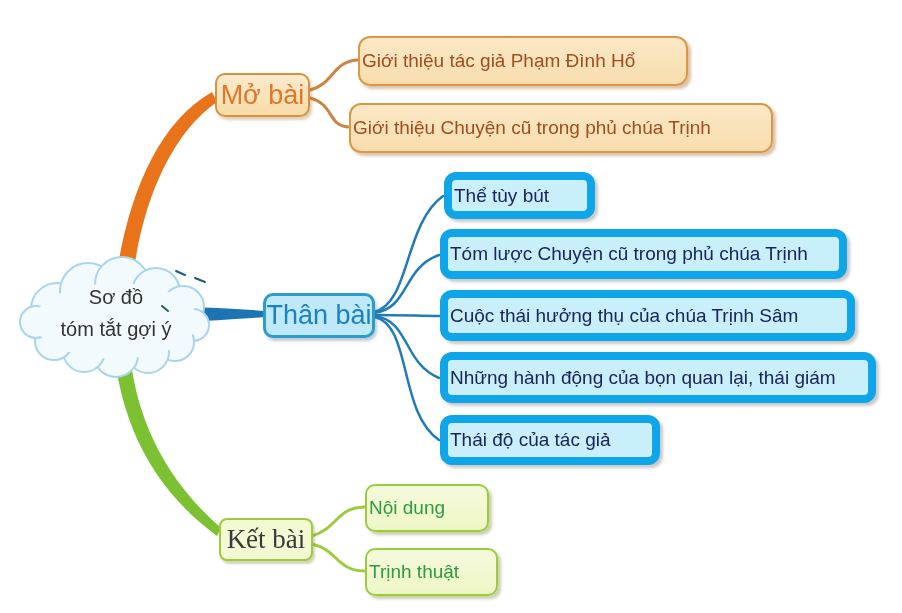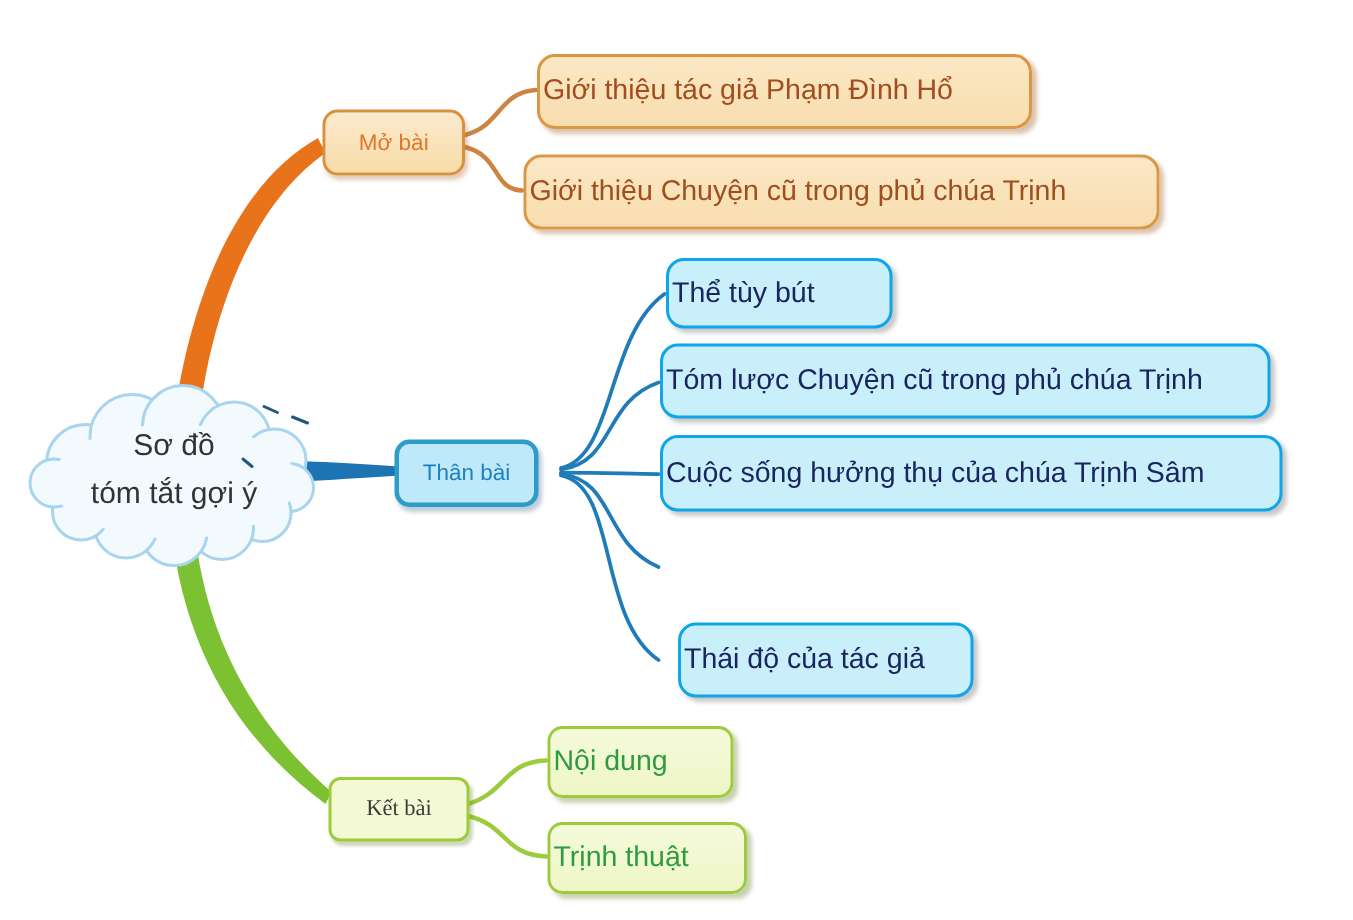--- a/index.html
+++ b/index.html
@@ -11,21 +11,21 @@
     overflow:hidden;
   }
   #connector-layer{position:absolute;left:0;top:0;z-index:0;}
   .node{
     position:absolute;
     box-sizing:border-box;
     display:flex;align-items:center;
     white-space:nowrap;
     z-index:1;
   }
-  .parent-node{justify-content:center;font-size:15px;}
+  .parent-node{justify-content:center;font-size:27px;}
   .child-box{justify-content:flex-start;padding-left:2px;font-size:19px;}
   
   .orange-parent{
     background:linear-gradient(#fbeacd,#f8dca8);
     border:2px solid #d8913e;border-radius:10px;
     color:#e0772b;
     box-shadow:2px 3px 3px rgba(170,110,50,.35);
   }
   .orange-child{
     background:linear-gradient(#fbe8c6,#f8ddae);
@@ -35,21 +35,21 @@
   }
   
   .blue-parent{
     background:#bfe9f8;
     border:3px solid #2d9cc9;border-radius:10px;
     color:#1b80c4;
     box-shadow:2px 3px 3px rgba(70,110,140,.35);
   }
   .blue-child{
     background:#c9effb;
-    border:2px solid #0ea5e9;border-radius:12px;
+    border:8px solid #0ea5e9;border-radius:12px;
     color:#1a2560;
     box-shadow:3px 3px 3px rgba(100,100,100,.35);
   }
   
   .green-parent{
     background:#f2f9d3;
     border:2px solid #9ccb3b;border-radius:8px;
     color:#3a3a3a;
     box-shadow:2px 3px 2px rgba(120,140,60,.35);
     font-family:Liberation Serif, serif;
@@ -121,23 +121,24 @@
 
   <div id="cloud-label">
     <div>Sơ đồ</div>
     <div>tóm tắt gợi ý</div>
   </div>
 
   <div class="node parent-node orange-parent" style="left:215px;top:73px;width:95px;height:44px;">Mở bài</div>
   <div class="node child-box orange-child" style="left:358px;top:36px;width:330px;height:50px;">Giới thiệu tác giả Phạm Đình Hổ</div>
   <div class="node child-box orange-child" style="left:349px;top:103px;width:424px;height:50px;text-align:center;">Giới thiệu Chuyện cũ trong phủ chúa Trịnh</div>
 
-  <div class="node parent-node blue-parent" style="left:263px;top:293px;width:96px;height:45px;">Thân bài</div>
+  <div class="node parent-node blue-parent" style="left:263px;top:293px;width:112px;height:45px;">Thân bài</div>
   <div class="node child-box blue-child" style="left:444px;top:172px;width:151px;height:47px;">Thể tùy bút</div>
   <div class="node child-box blue-child" style="left:440px;top:229px;width:407px;height:50px;">Tóm lược Chuyện cũ trong phủ chúa Trịnh</div>
-  <div class="node child-box blue-child" style="left:440px;top:290px;width:415px;height:51px;">Cuộc sống hưởng thụ của chúa Trịnh Sâm</div>
-  <div class="node child-box blue-child" style="left:452px;top:415px;width:197px;height:50px;">Thái độ của tác giả</div>
+  <div class="node child-box blue-child" style="left:440px;top:290px;width:415px;height:51px;">Cuộc thái hưởng thụ của chúa Trịnh Sâm</div>
+  <div class="node child-box blue-child" style="left:440px;top:352px;width:436px;height:51px;">Những hành động của bọn quan lại, thái giám</div>
+  <div class="node child-box blue-child" style="left:440px;top:415px;width:220px;height:50px;">Thái độ của tác giả</div>
 
   <div class="node parent-node green-parent" style="left:219px;top:518px;width:94px;height:43px;">Kết bài</div>
   <div class="node child-box green-child" style="left:365px;top:484px;width:124px;height:48px;">Nội dung</div>
   <div class="node child-box green-child" style="left:365px;top:548px;width:133px;height:48px;">Trịnh thuật</div>
 
 </div>
 
 </body></html>

